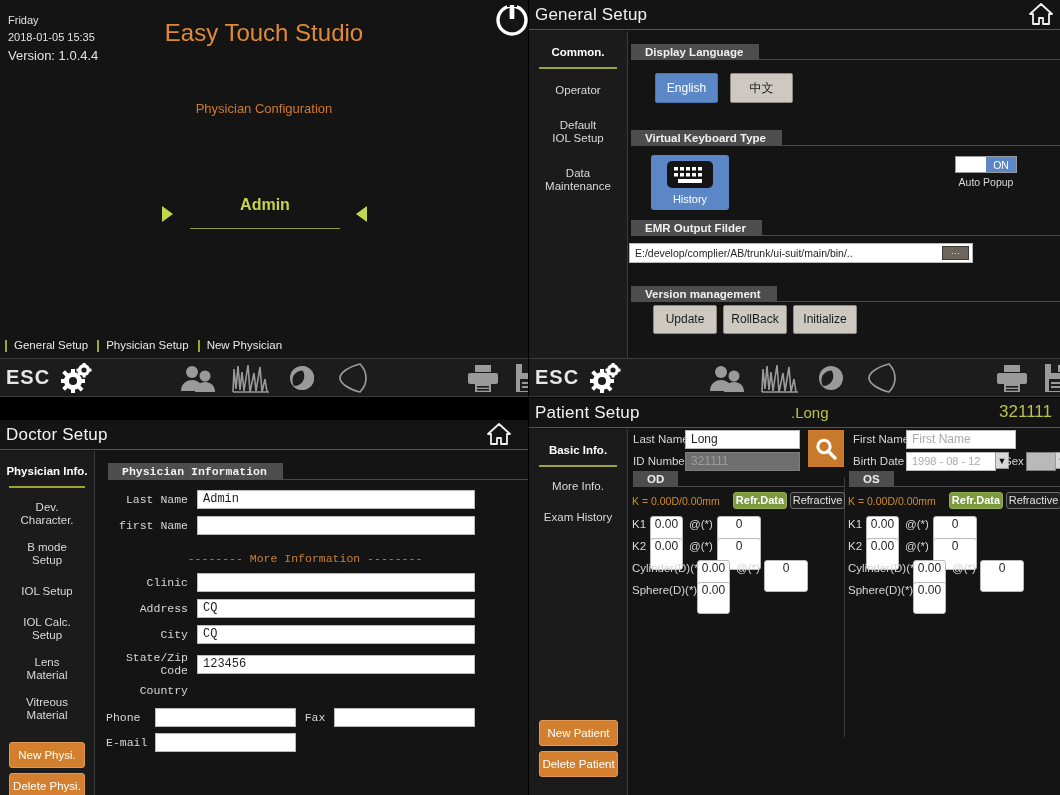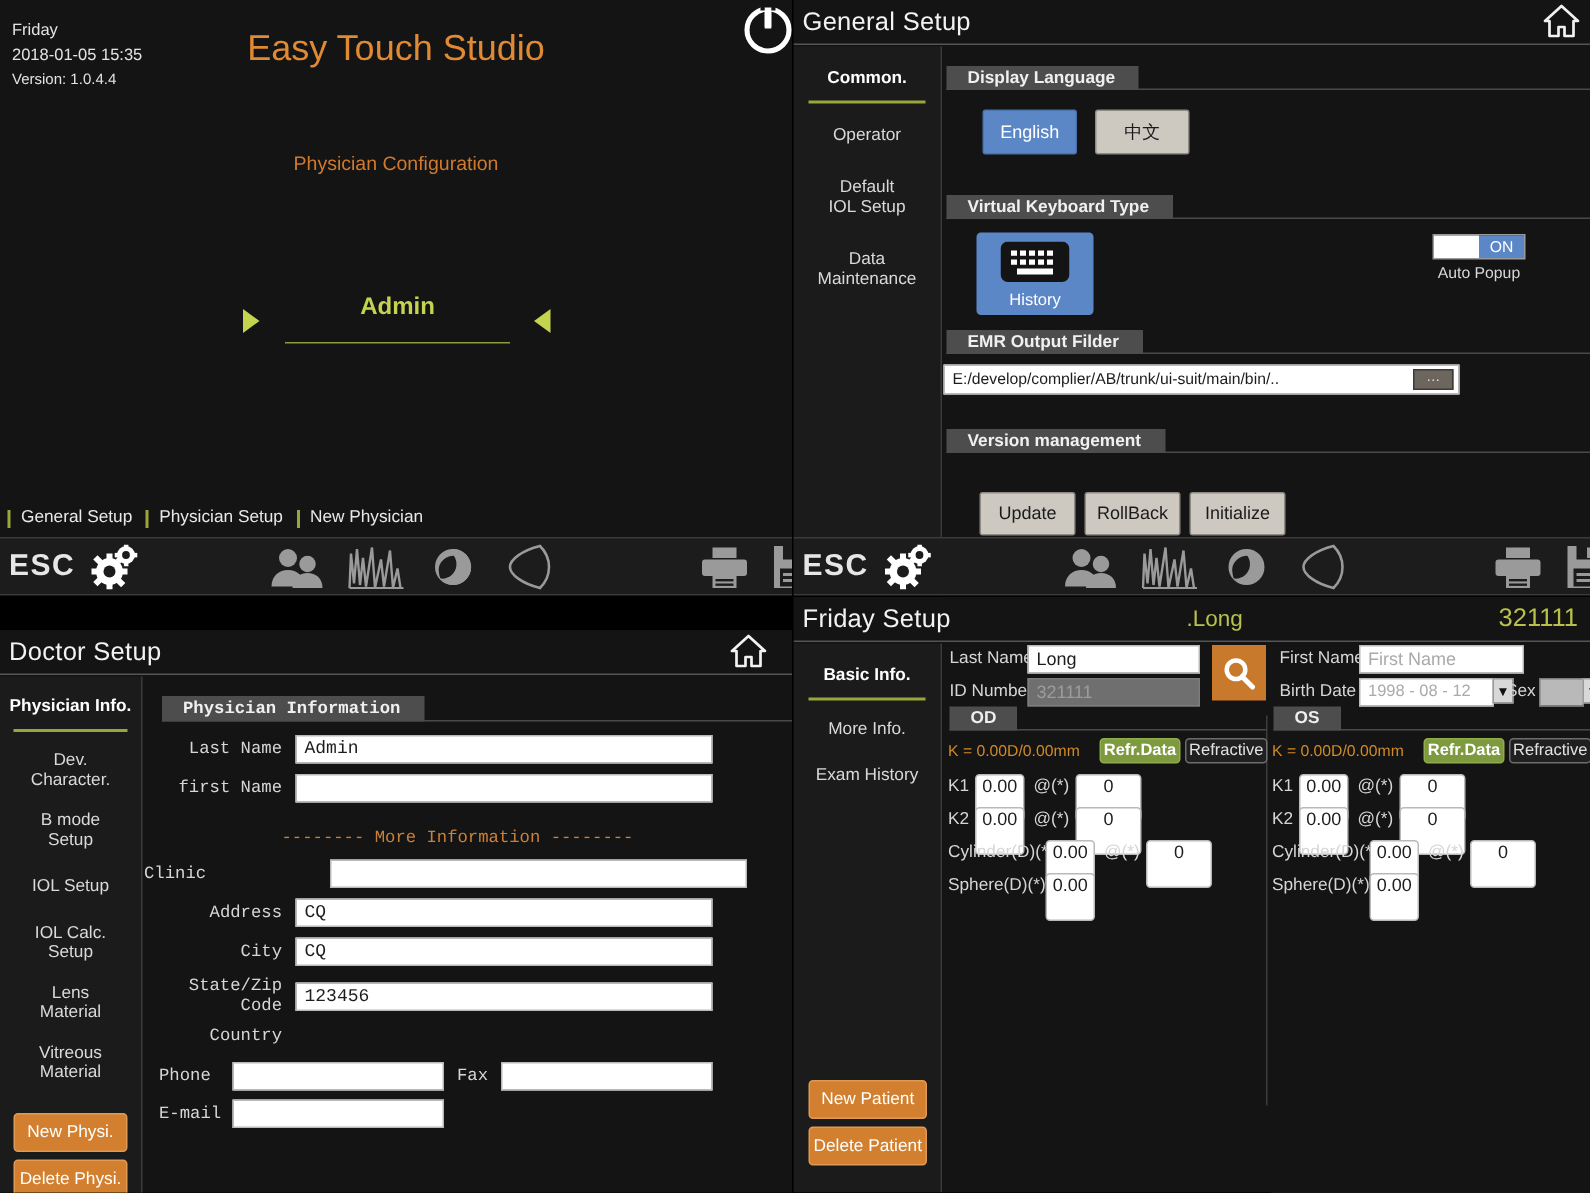--- a/index.html
+++ b/index.html
@@ -118,21 +118,21 @@
 </style>
 </head>
 <body>
 
 <div class="screen">
 
   <div class="panel" style="left:0;top:0;width:528px;height:397px;">
     <div style="position:absolute;left:8px;top:14px;">
       <div style="color:#e3e3e3;font-size:11px;">Friday</div>
       <div style="color:#e3e3e3;font-size:11px;margin-top:5px;">2018-01-05 15:35</div>
-      <div style="color:#e3e3e3;font-size:10px;margin-top:5px;">Version: 1.0.4.4</div>
+      <div style="color:#e3e3e3;font-size:13px;margin-top:5px;">Version: 1.0.4.4</div>
     </div>
 
     <div style="position:absolute;left:0;right:0;top:19px;text-align:center;color:#e08a33;font-size:24px;">Easy Touch Studio</div>
 
     <div style="position:absolute;left:0;right:0;top:101px;text-align:center;color:#d07a2e;font-size:13px;">Physician Configuration</div>
 
     <div style="position:absolute;left:160px;top:205px;">
       <svg width="14" height="18" viewBox="0 0 14 18">
         <polygon points="2,1 13,9 2,17" fill="#c4d44f"></polygon>
       </svg>
@@ -299,21 +299,21 @@
       </div>
       <div style="position:relative;margin:8px 0 0 0;width:344px;">
         <div class="tf" style="height:20px;line-height:18px;padding-right:40px;font-size:10.5px;">E:/develop/complier/AB/trunk/ui-suit/main/bin/..</div>
         <div style="position:absolute;right:4px;top:3px;width:27px;height:14px;background:#6d665e;border:1px solid #3f3a34;color:#e8e8e8;font-size:9px;text-align:center;line-height:12px;">···</div>
       </div>
 
       <div class="sec" style="margin:21px 0 0 2px;">
         <span class="sec-tab">Version management</span>
         <div class="sec-rule" style="margin-top:-1px;"></div>
       </div>
-      <div style="margin:27px 0 0 24px;display:flex;gap:6px;">
+      <div style="margin:4px 0 0 24px;display:flex;gap:6px;">
         <div class="btn-grey" style="width:64px;height:29px;line-height:27px;border-radius:2px;">Update</div>
         <div class="btn-grey" style="width:64px;height:29px;line-height:27px;border-radius:2px;">RollBack</div>
         <div class="btn-grey" style="width:64px;height:29px;line-height:27px;border-radius:2px;">Initialize</div>
       </div>
     </div>
 
     <div class="toolbar" style="left:0;top:358px;width:531px;height:39px;">
       <div class="esc" style="margin-left:6px;">ESC</div>
       <div class="tb-ic" style="margin-left:10px;">
         <svg width="34" height="30" viewBox="0 0 34 30">
@@ -437,21 +437,21 @@
         <div style="display:flex;align-items:center;">
           <div class="lbl" style="width:101px;text-align:right;padding-right:9px;">first Name</div>
           <div class="tf" style="width:278px;"></div>
         </div>
       </div>
 
       <div class="dash-title" style="margin:17px 0 8px 70px;width:278px;">-------- More Information  --------</div>
 
       <div>
         <div style="display:flex;align-items:center;margin-bottom:7px;">
-          <div class="lbl" style="width:124px;padding-right:9px;">Clinic</div>
+          <div class="lbl" style="width:101px;text-align:right;padding-right:9px;padding-left:11px;">Clinic</div>
           <div class="tf" style="width:278px;"></div>
         </div>
         <div style="display:flex;align-items:center;margin-bottom:7px;">
           <div class="lbl" style="width:101px;text-align:right;padding-right:9px;">Address</div>
           <div class="tf" style="width:278px;">CQ</div>
         </div>
         <div style="display:flex;align-items:center;margin-bottom:7px;">
           <div class="lbl" style="width:101px;text-align:right;padding-right:9px;">City</div>
           <div class="tf" style="width:278px;">CQ</div>
         </div>
@@ -473,21 +473,21 @@
       <div style="display:flex;align-items:center;margin-top:6px;">
         <div class="lbl" style="width:59px;padding-left:10px;">E-mail</div>
         <div class="tf" style="width:141px;"></div>
       </div>
     </div>
 
   </div>
 
   <div class="panel" style="left:529px;top:398px;width:531px;height:397px;">
     <div class="p-header">
-      <div class="p-title">Friday Setup</div>
+      <div class="p-title">Patient Setup</div>
       <div class="hdr-name" style="position:absolute;left:262px;top:6px;">.Long</div>
       <div class="hdr-id" style="position:absolute;right:8px;top:4px;">321111</div>
     </div>
 
     <div class="sidebar" style="width:99px;">
       <div class="side-item active" style="margin-top:8px;">Basic Info.</div>
       <div class="side-underline" style="width:78px;"></div>
       <div class="side-item">More Info.</div>
       <div class="side-item" style="padding-top:11px;">Exam History</div>
 

